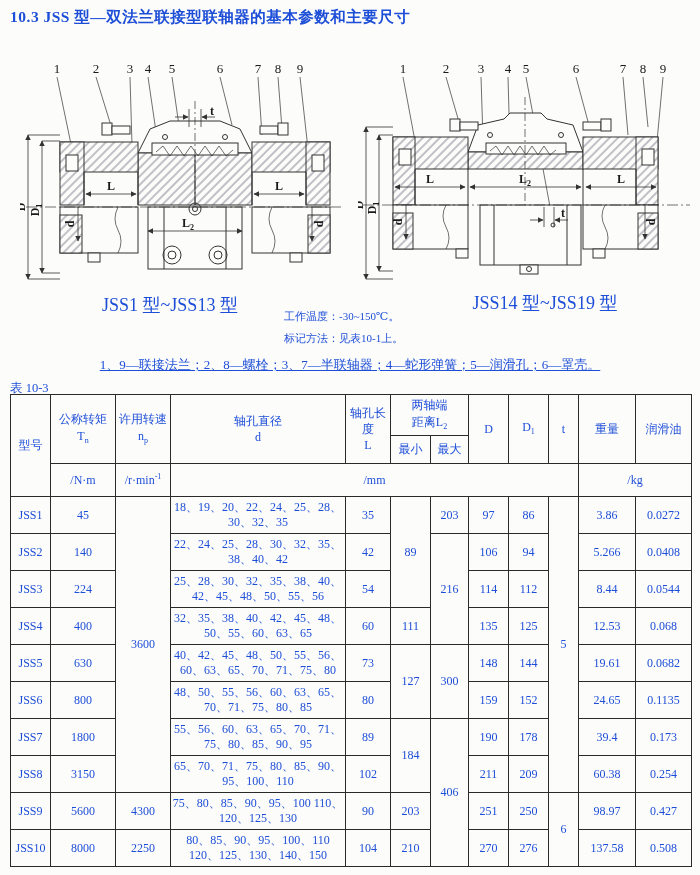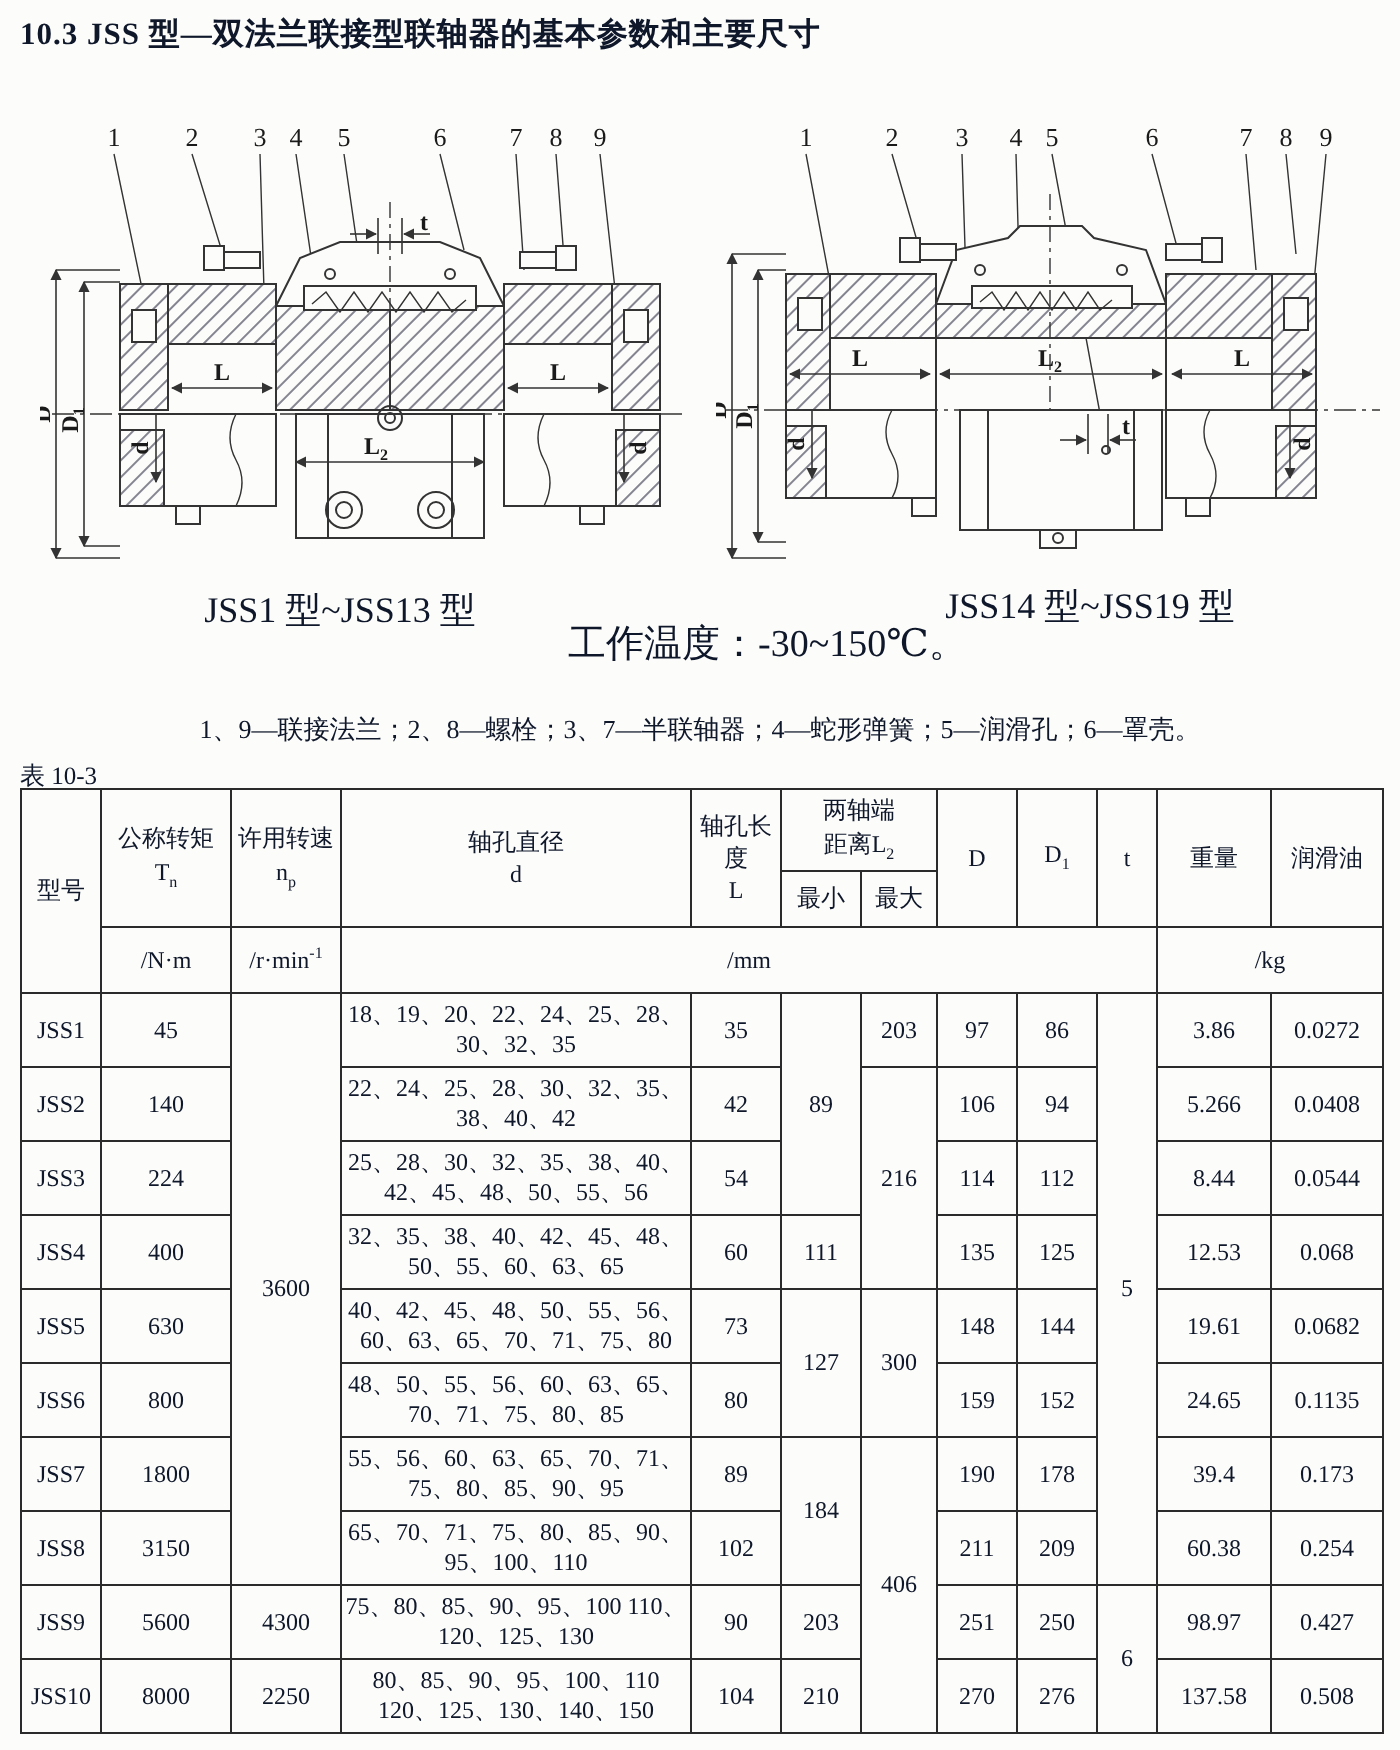--- a/index.html
+++ b/index.html
@@ -1,25 +1,25 @@
 <!DOCTYPE html>
 <html><head>
 <meta charset="utf-8">
 <style>
   html,body{margin:0;padding:0;}
   .page{
     position:relative;width:700px;height:875px;background:#fcfcfa;
-    font-family:"Liberation Serif","DejaVu Serif",serif;color:#0f172a;
+    font-family:"Liberation Serif","DejaVu Serif",serif;color:#1d4ed8;
     overflow:hidden;
   }
   .title{position:absolute;left:10px;top:7px;font-size:15.5px;font-weight:600;letter-spacing:.5px;}
   .fig{position:absolute;}
   .caption{position:absolute;font-size:18px;text-align:center;}
-  .note{position:absolute;font-size:19px;}
-  .legend{position:absolute;left:0;right:0;top:356px;text-align:center;font-size:13px;}
+  .note{position:absolute;font-size:11px;}
+  .legend{position:absolute;left:0;right:0;top:356px;text-align:center;font-size:13px;text-decoration:underline;}
   .tablabel{position:absolute;left:10px;top:380px;font-size:12.5px;}
   table.tbl{
     position:absolute;left:10px;top:394px;width:681px;
     border-collapse:collapse;table-layout:fixed;
     border:1.5px solid #222;
   }
   table.tbl td{
     border:1px solid #2a2a2a;text-align:center;vertical-align:middle;
     font-size:12px;padding:0 1px;line-height:1.25;
   }
@@ -238,20 +238,21 @@
       <line class="dimln" x1="172" y1="163" x2="185" y2="163" marker-end="url(#arR)"></line>
       <line class="dimln" x1="210" y1="163" x2="197" y2="163" marker-end="url(#arR)"></line>
       <text class="dim" x="203" y="160">t</text>
     </g>
   </svg>
 
   <div class="caption" style="left:85px;top:293px;width:170px;">JSS1 型~JSS13 型</div>
   <div class="caption" style="left:455px;top:291px;width:180px;">JSS14 型~JSS19 型</div>
 
   <div class="note" style="left:284px;top:309px;">工作温度：-30~150℃。</div>
+  <div class="note" style="left:284px;top:331px;">标记方法：见表10-1上。</div>
   <div class="legend">1、9—联接法兰；2、8—螺栓；3、7—半联轴器；4—蛇形弹簧；5—润滑孔；6—罩壳。</div>
   <div class="tablabel">表 10-3</div>
 
   <table class="tbl">
     <colgroup>
       <col style="width:40px">
         <col style="width:65px">
         <col style="width:55px">
         <col style="width:175px">
       <col style="width:45px">

